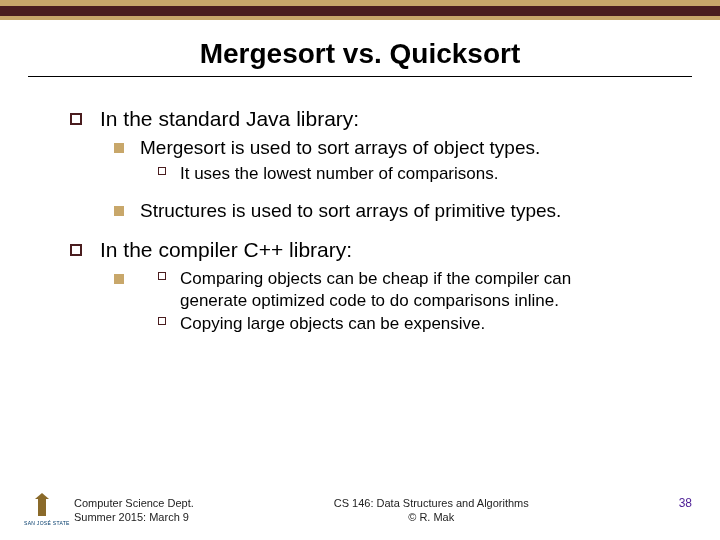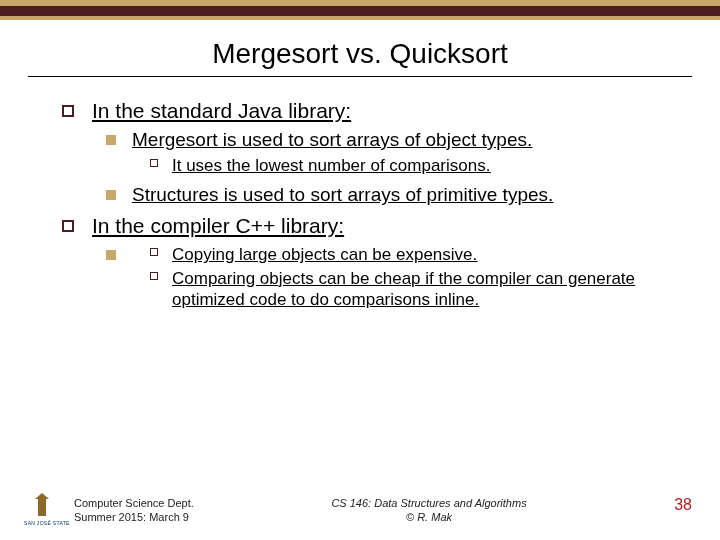--- a/index.html
+++ b/index.html
@@ -30,31 +30,31 @@
     background: #4a1d1f;
   }
   .band-gold2 {
     height: 4px;
     background: #c8a76a;
   }
   .title {
     text-align: center;
     font-size: 28px;
     margin: 18px 0 6px 0;
-    font-weight: normal;
+    font-weight: bold;
   }
   .hr {
     margin: 0 28px;
     border: none;
     border-top: 1.5px solid #000;
   }
   .body {
     padding: 14px 50px 0 50px;
   }
-  ul { list-style: none; margin: 8px; padding: 0; text-decoration: underline; }
+  ul { list-style: none; margin: 16px; padding: 0; }
   li { margin: 0; padding: 0; }
 
   .l1 > li {
     padding-left: 34px;
     position: relative;
     font-size: 21px;
     margin-bottom: 8px;
     margin-top: 4px;
   }
   .l1 > li::before {
@@ -154,25 +154,24 @@
     color: #003a6a;
     white-space: nowrap;
   }
   .foot-left {
     line-height: 1.3;
   }
   .foot-center {
     flex: 1;
     text-align: center;
     line-height: 1.3;
-    font-style: italic;
   }
   .pagenum {
-    font-size: 16px;
-    color: #b91c1c;
+    font-size: 12px;
+    color: #4c1d95;
     margin-left: 10px;
     margin-bottom: 12px;
   }
 </style>
 </head>
 <body>
 
 <div class="slide">
 
   <div class="top-band">
@@ -202,24 +201,24 @@
           </li>
         </ul>
       </li>
 
       <li>
         <span>In the compiler C++ library:</span>
         <ul class="l2">
           <li>
             <ul class="l3">
               <li>
-                <span>Copying large objects can be expensive.</span>
+                <span>Comparing objects can be cheap if the compiler can generate optimized code to do comparisons inline.</span>
               </li>
               <li>
-                <span>Comparing objects can be cheap if the compiler can generate optimized code to do comparisons inline.</span>
+                <span>Copying large objects can be expensive.</span>
               </li>
             </ul>
           </li>
         </ul>
       </li>
     </ul>
   </div>
 
   <div class="footer">
     <div class="logo">

